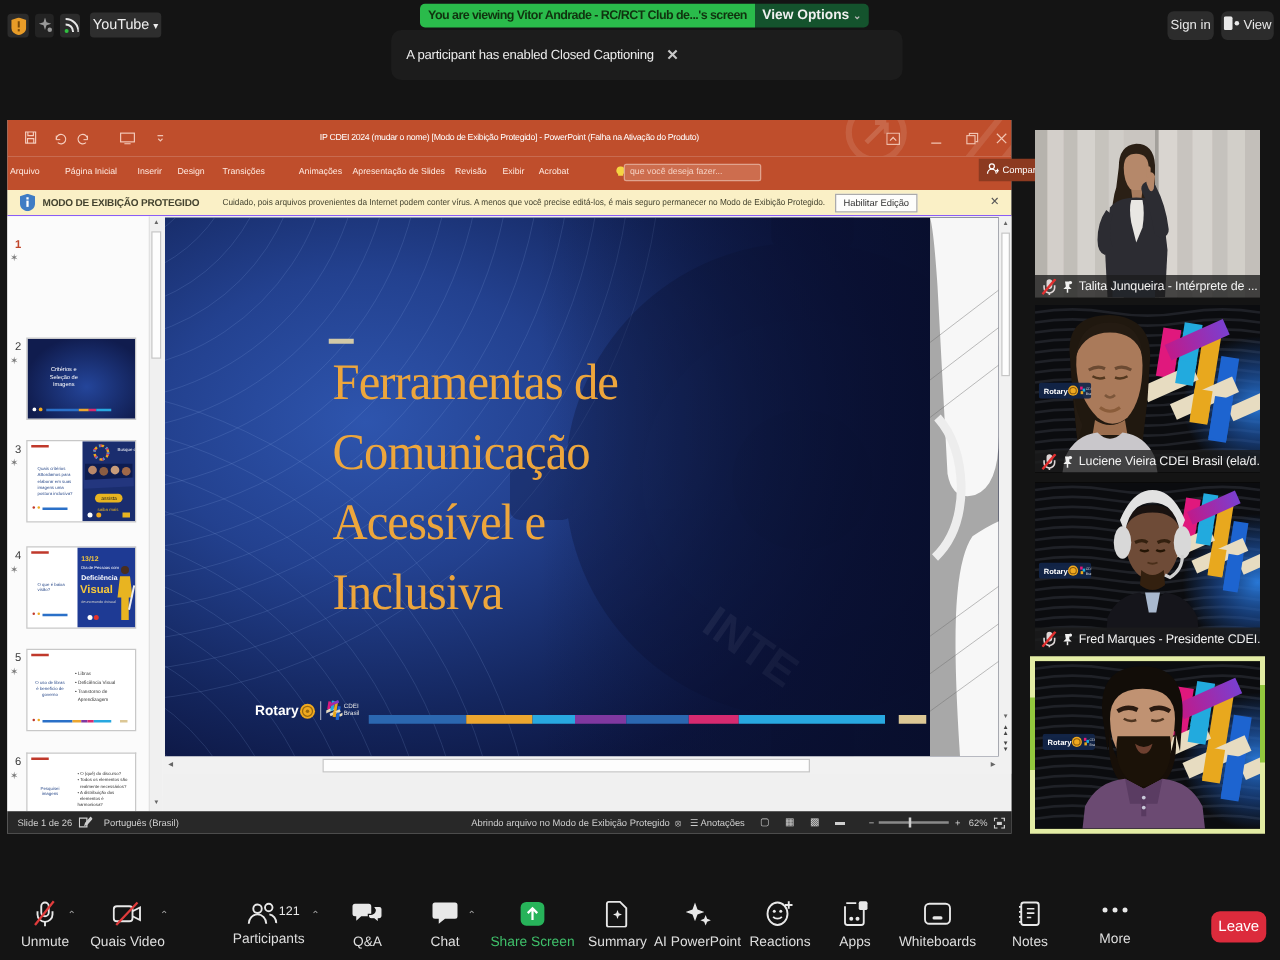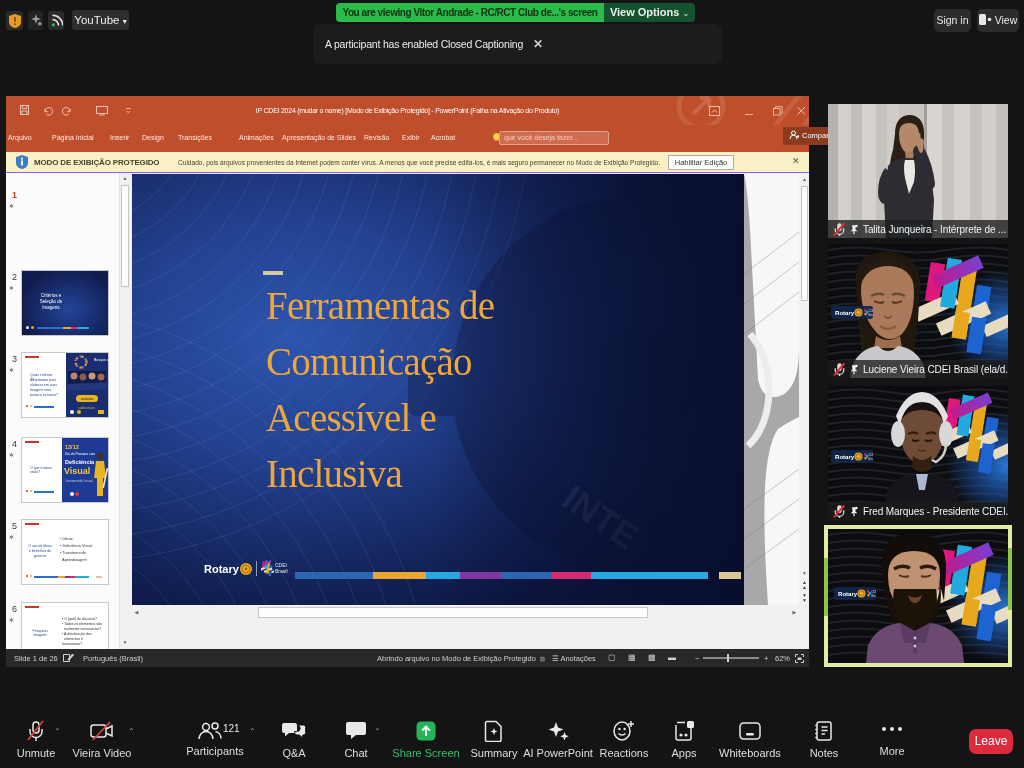--- a/index.html
+++ b/index.html
@@ -630,21 +630,21 @@
   <line x1="3" y1="20" x2="18" y2="1" stroke="#e03c3c" stroke-width="1.8"></line>
     </svg>
  <div class="lbl">Unmute</div></div>
 <div class="caret" style="left:54px;top:727px">⌃</div>
 <div class="tbitem" style="left:72px;top:720px;width:60px">
  <svg width="24" height="22" viewBox="0 0 24 22">
   <rect x="1" y="5" width="15" height="12" rx="2.5" fill="none" stroke="#e8e8e8" stroke-width="1.5"></rect>
   <path d="M16 9 l6 -3 v10 l-6 -3" fill="none" stroke="#e8e8e8" stroke-width="1.5"></path>
   <line x1="3" y1="20" x2="20" y2="2" stroke="#e03c3c" stroke-width="1.8"></line>
     </svg>
- <div class="lbl">Vieira Video</div></div>
+ <div class="lbl">Quais Video</div></div>
 <div class="caret" style="left:128px;top:727px">⌃</div>
 <div class="tbitem" style="left:180px;top:720px;width:70px">
  <div style="height:22px;margin-left:8px"><svg width="46" height="22" viewBox="0 0 46 22">
         <g fill="none" stroke="#e8e8e8" stroke-width="1.5">
   <circle cx="10" cy="7" r="3.4"></circle>
           <path d="M3 19 a7 7.5 0 0 1 14 0"></path>
   <circle cx="19" cy="6" r="3"></circle>
           <path d="M19.5 11.5 a6.5 7 0 0 1 5.5 7"></path>
         </g>
   <text x="27" y="12" font-size="10" fill="#e8e8e8" font-family="Liberation Sans">121</text>

